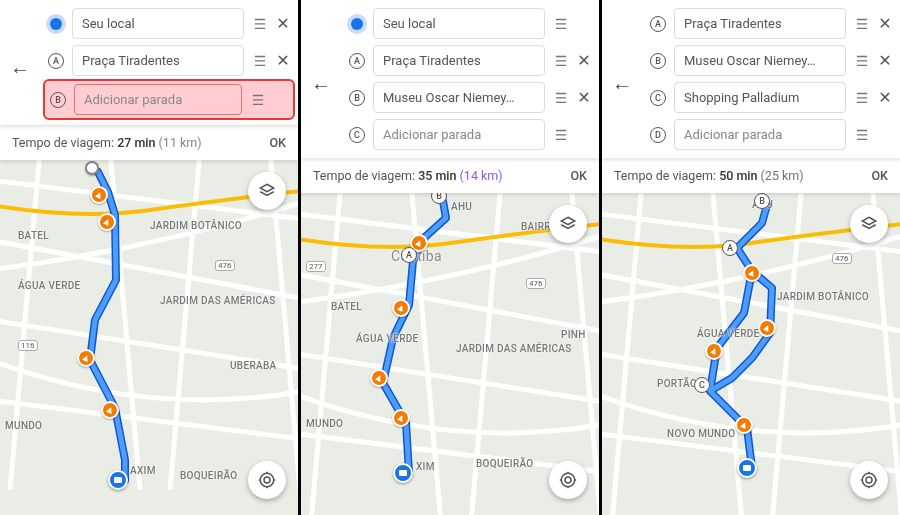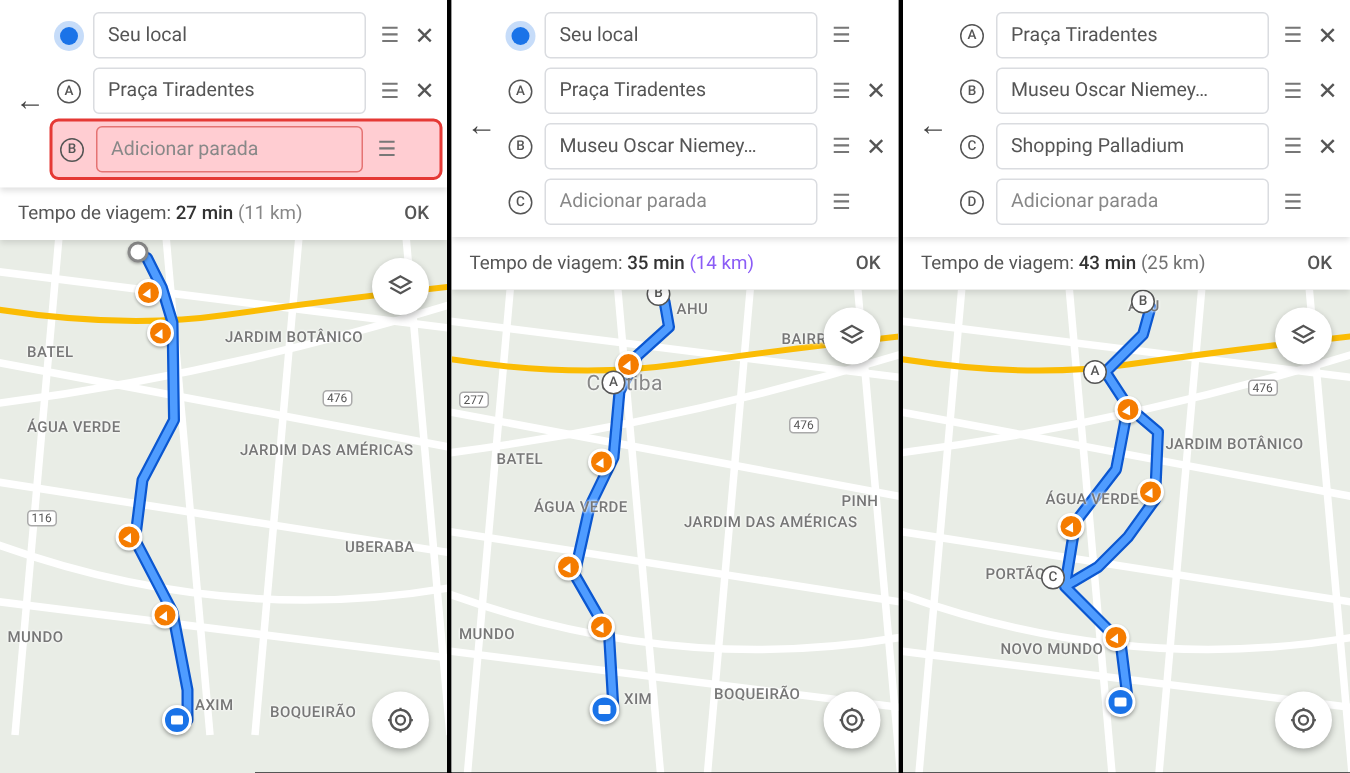--- a/index.html
+++ b/index.html
@@ -34,21 +34,21 @@
     width: 28px; height: 28px;
     display: flex; align-items: center; justify-content: center;
     font-size: 20px; cursor: pointer;
     color: #444;
   }
   .stops {
     flex: 1;
     display: flex;
     flex-direction: column;
     gap: 6px;
-    margin-left: 2px;
+    margin-left: 12px;
     padding-bottom: 8px;
   }
   .stop-row {
     display: flex;
     align-items: center;
     gap: 6px;
   }
   .stop-marker {
     width: 20px; height: 20px;
     display: flex; align-items: center; justify-content: center;
@@ -408,21 +408,21 @@
               <div class="marker-letter">D</div>
             </div>
             <div class="stop-field placeholder">Adicionar parada</div>
             <div class="drag-handle">☰</div>
             <div style="width:18px"></div>
           </div>
         </div>
       </div>
     </div>
     <div class="summary">
-      <div><span>Tempo de viagem:</span> <strong>43 min</strong>  <span style="color: #737373;">(25 km)</span></div>
+      <div><span>Tempo de viagem:</span> <strong>50 min</strong>  <span style="color: #737373;">(25 km)</span></div>
       <div class="ok-btn">OK</div>
     </div>
     <div class="map">
       <svg class="roads" width="100%" height="100%">
         <path d="M-10,20 L310,60" stroke="#fff" stroke-width="5" fill="none"></path>
         <path d="M-10,80 L310,140" stroke="#fff" stroke-width="5" fill="none"></path>
         <path d="M-10,160 L310,210" stroke="#fff" stroke-width="5" fill="none"></path>
         <path d="M-10,240 L310,280" stroke="#fff" stroke-width="5" fill="none"></path>
         <path d="M40,-10 L10,330" stroke="#fff" stroke-width="5" fill="none"></path>
         <path d="M110,-10 L140,330" stroke="#fff" stroke-width="5" fill="none"></path>

